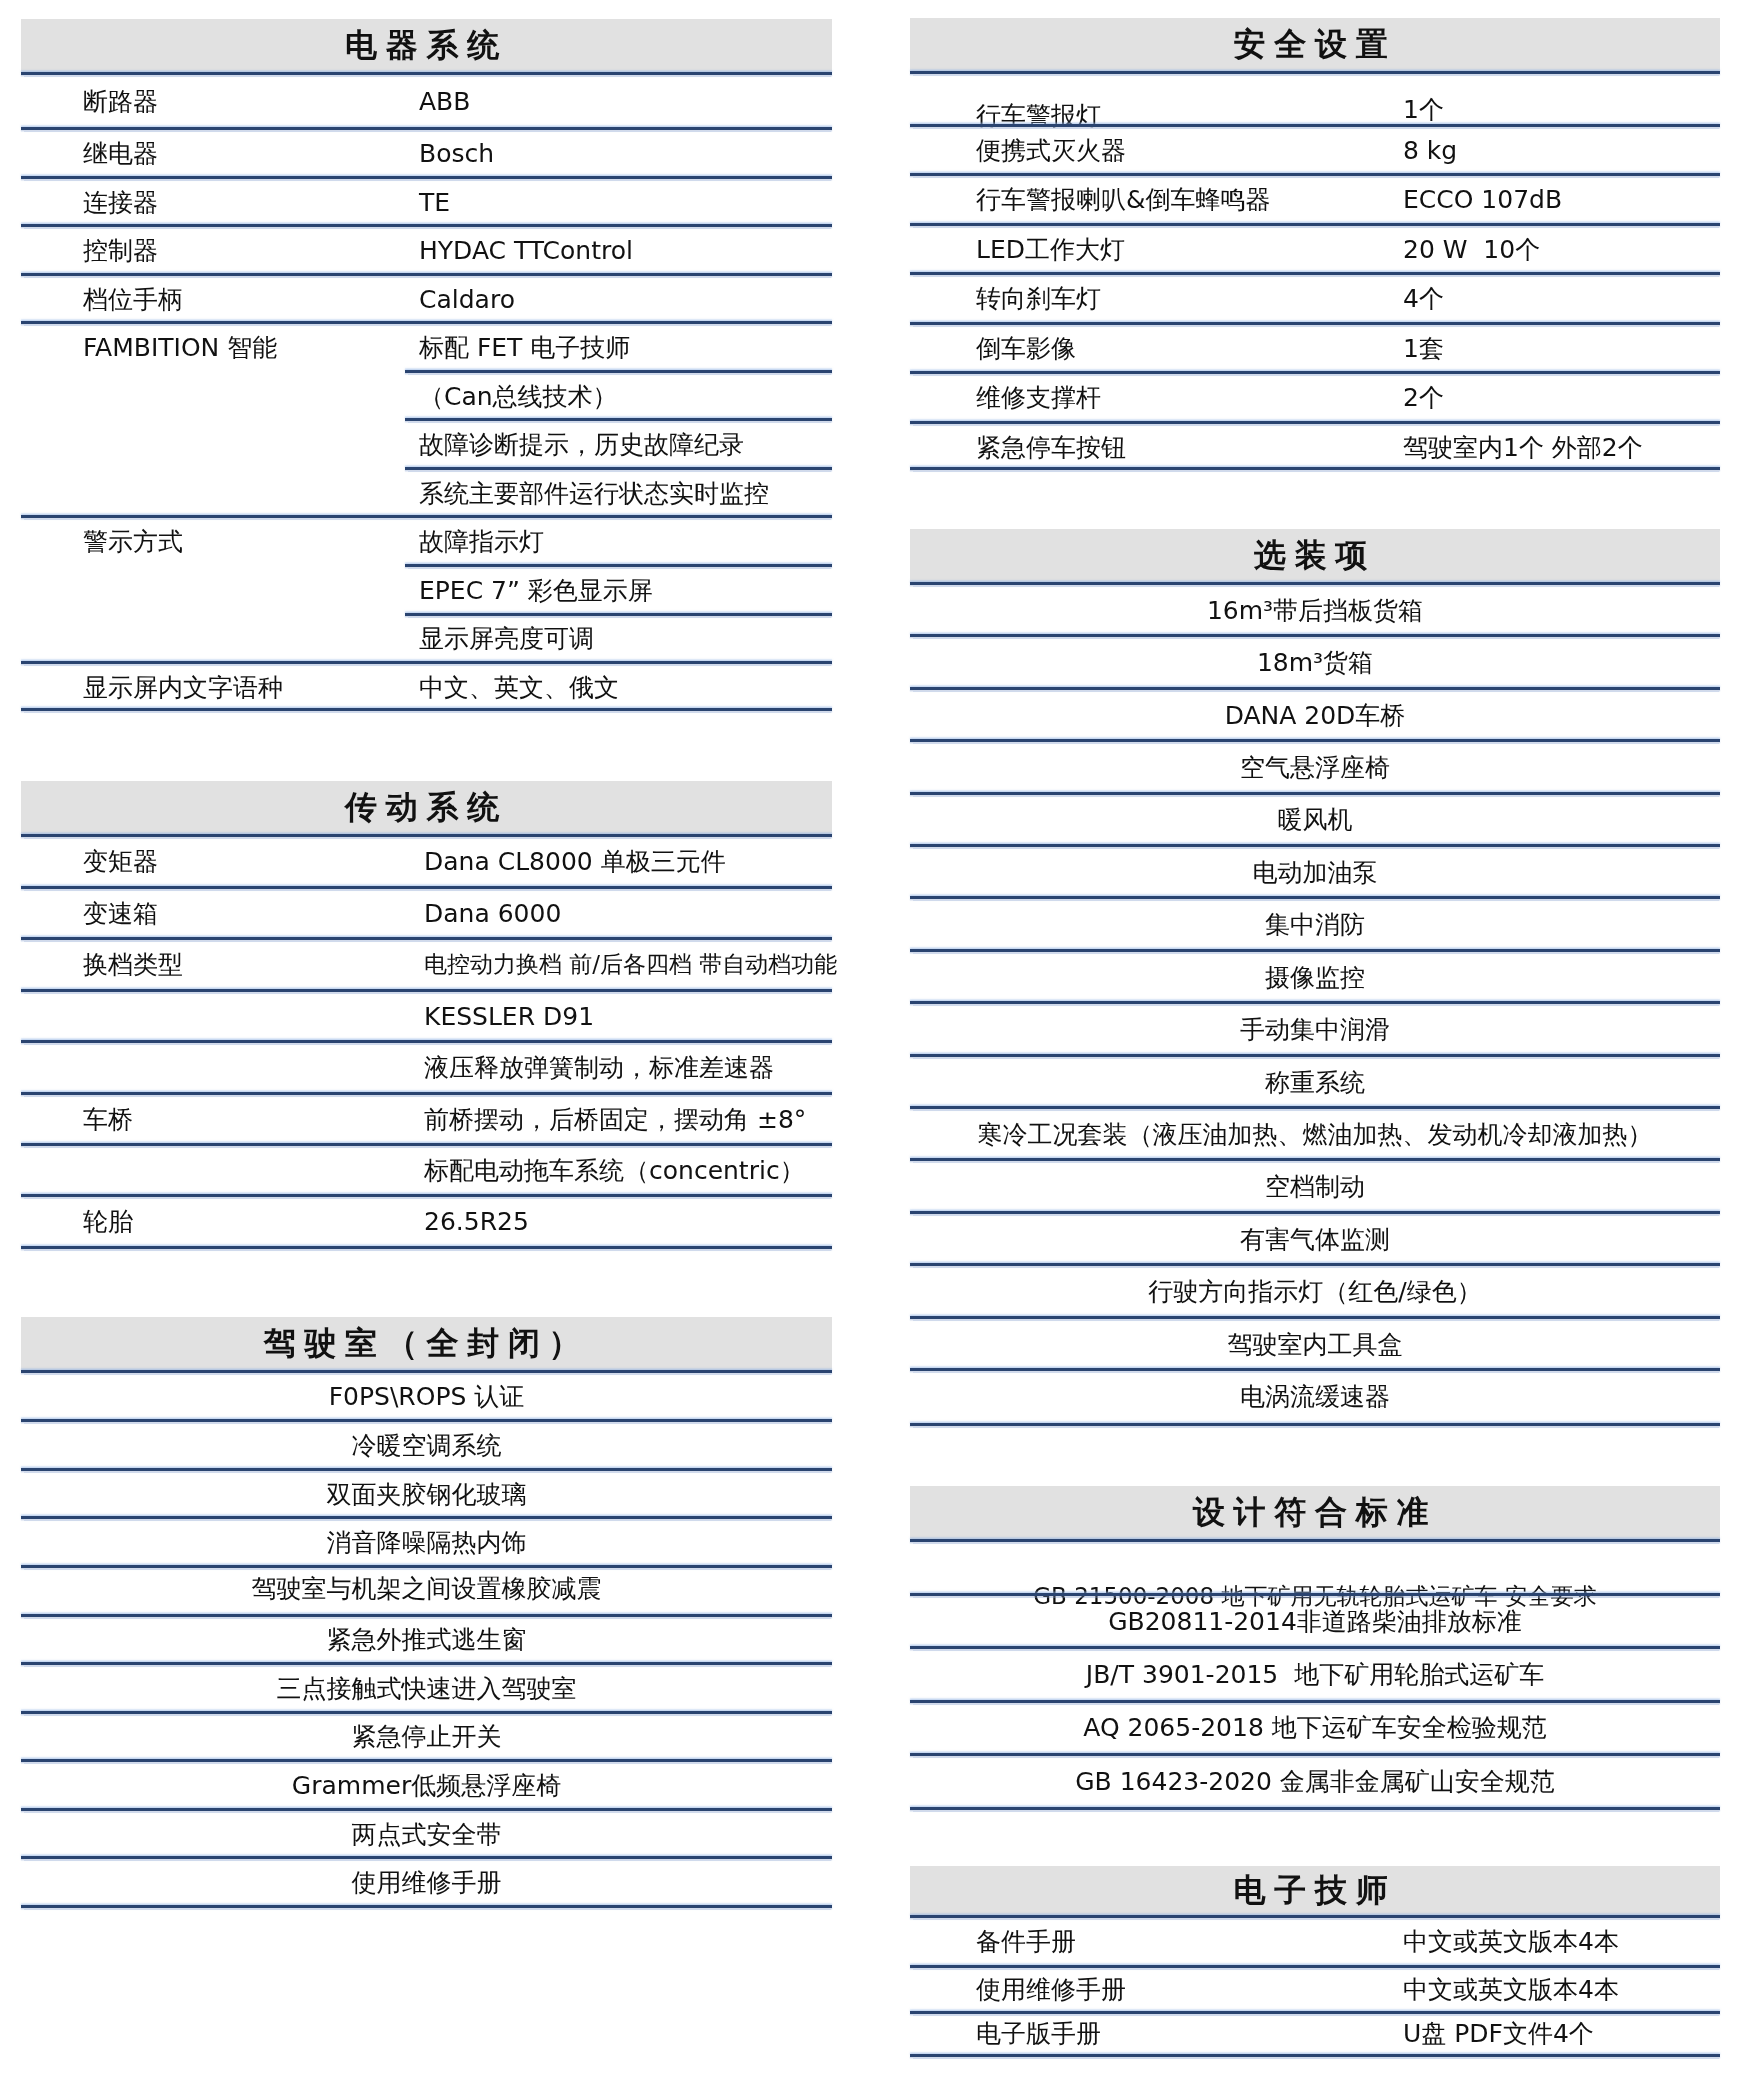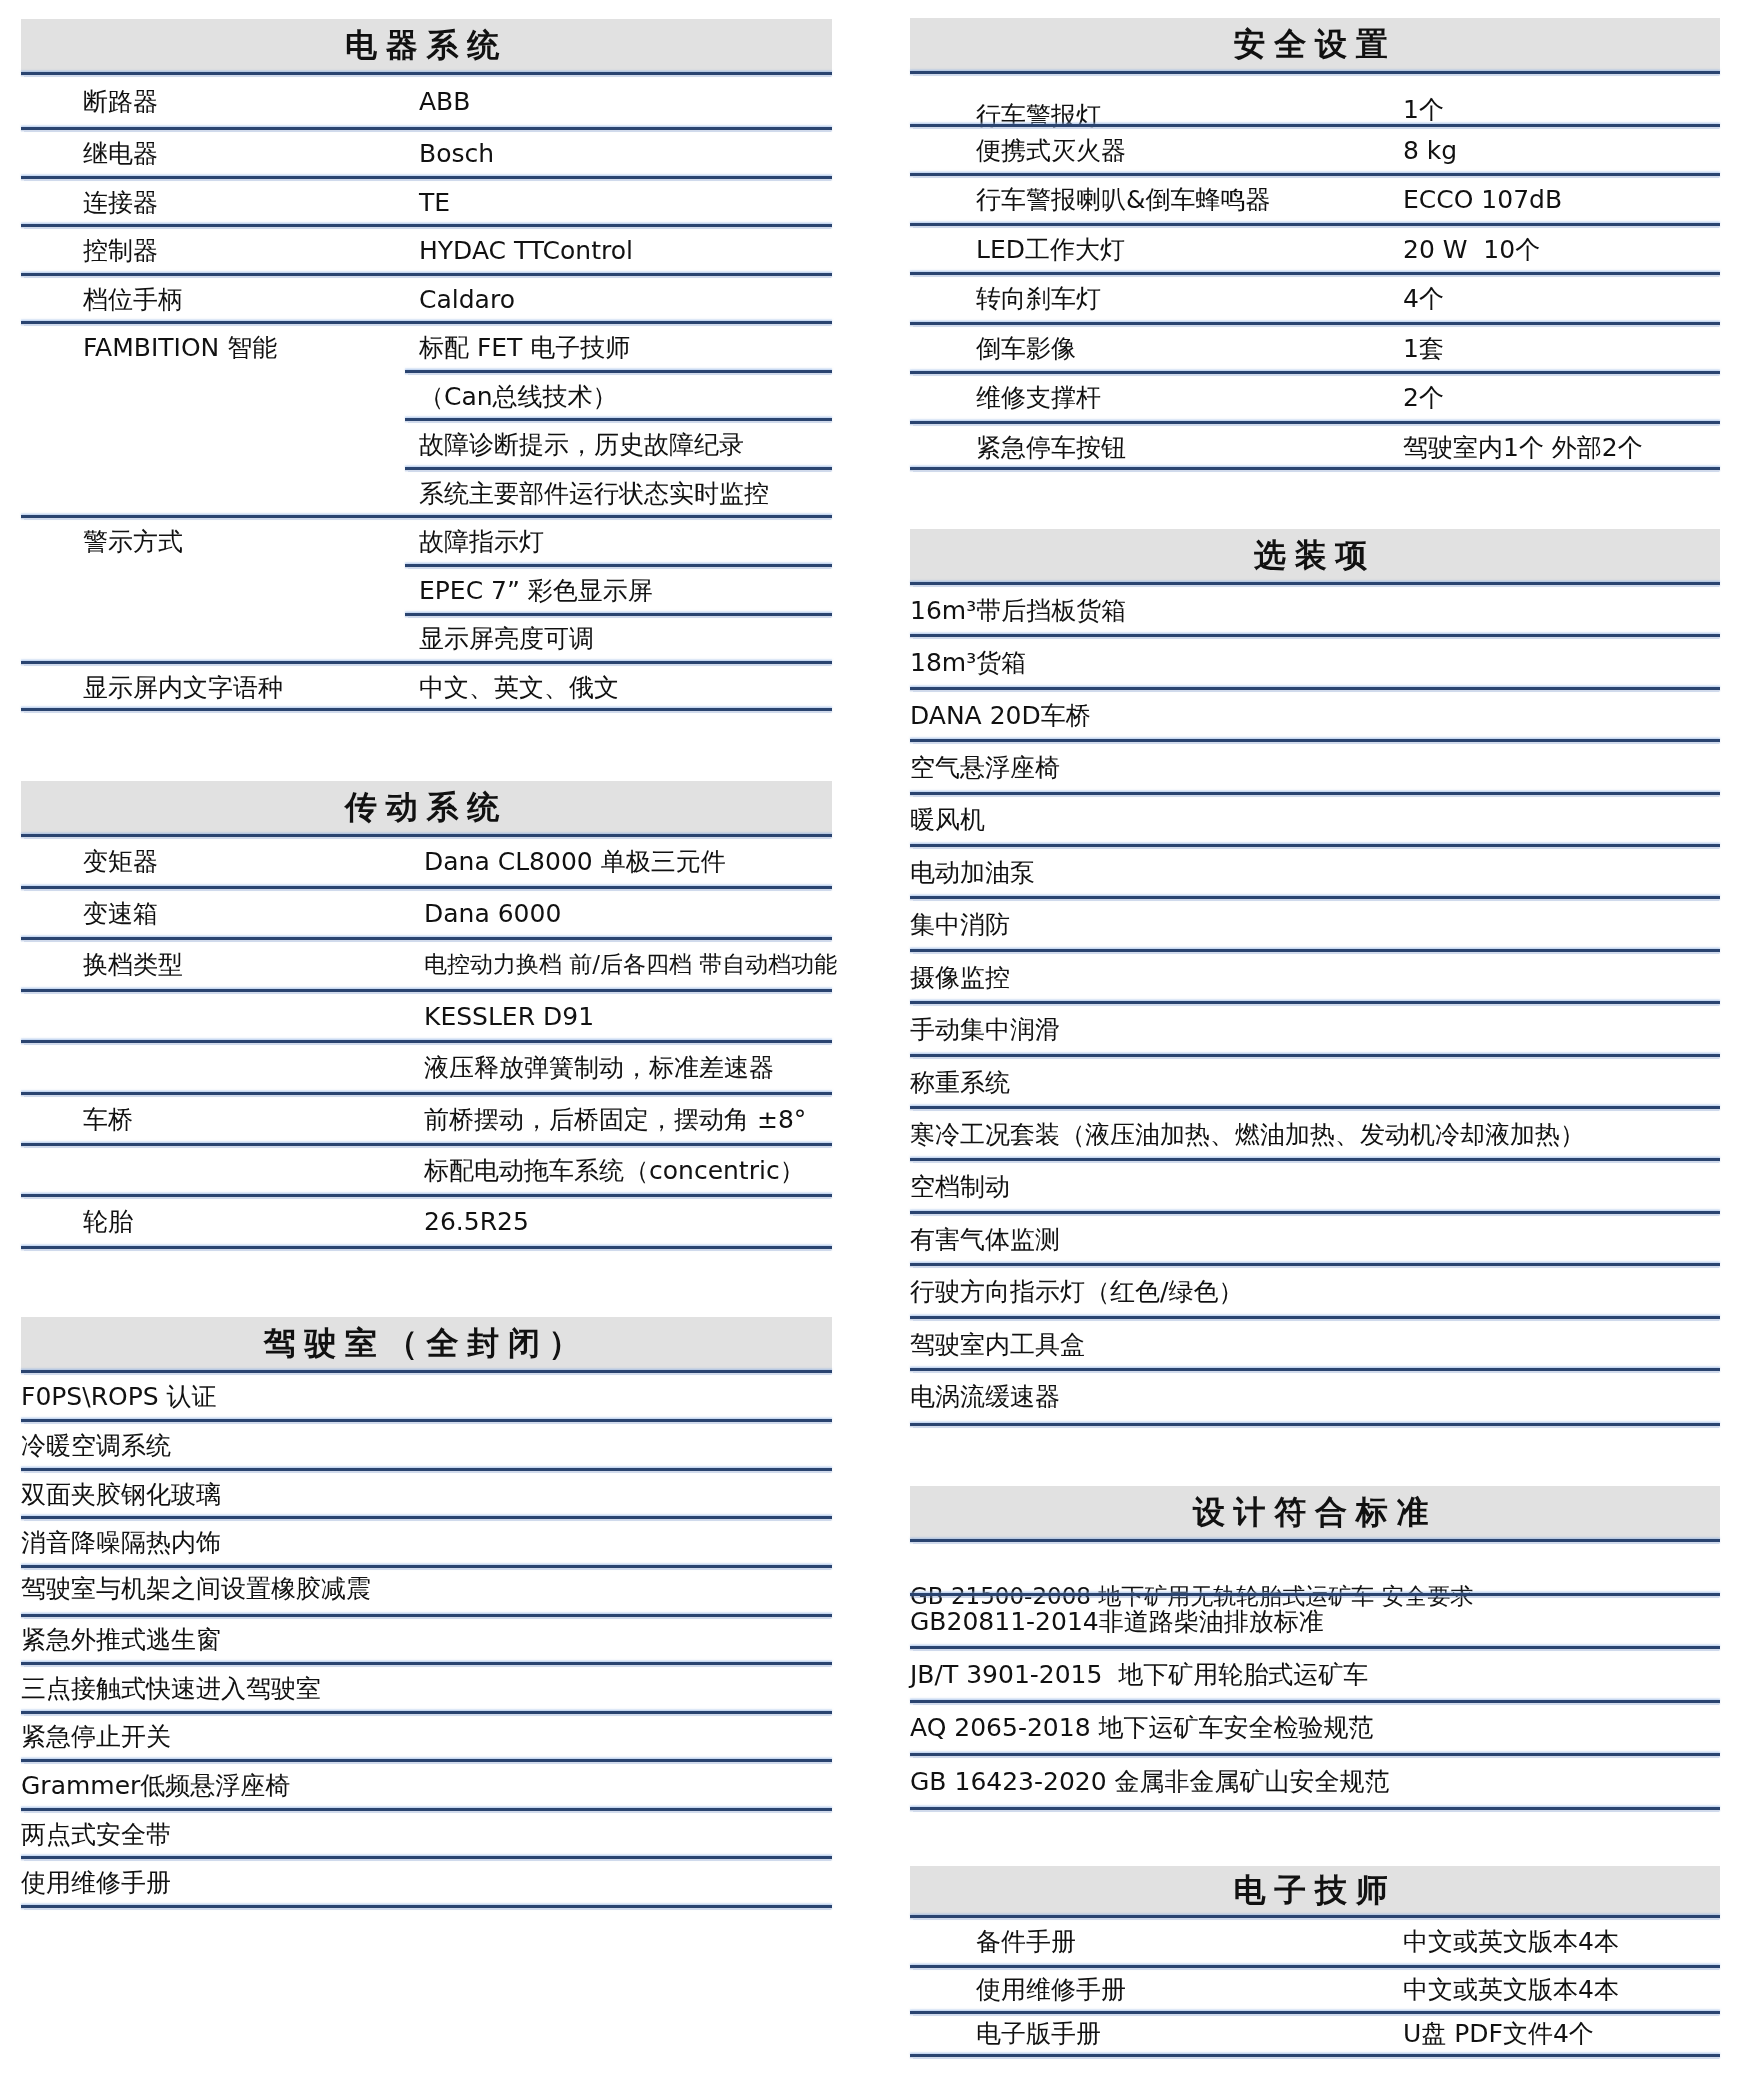--- a/index.html
+++ b/index.html
@@ -17,21 +17,21 @@
     color: #111;
   }
   .rule {
     position: absolute; left: 0; right: 0; height: 2.9px;
     background: #2a4470;
     box-shadow: 0 -1.5px 1.5px rgba(140,175,225,0.55), 0 1.5px 1px rgba(120,150,200,0.35);
   }
   .row { position: absolute; left: 0; right: 0; font-size: 25px; display: flex; align-items: center; }
   .row .lbl { position: absolute; white-space: nowrap; }
   .row .val { position: absolute; white-space: nowrap; }
-  .row.center { }
+  .row.center { justify-content: center; }
   .row.center .txt { white-space: nowrap; }
   .subrule {
     position: absolute; height: 2.9px; background: #2a4470;
     box-shadow: 0 -1.5px 1.5px rgba(140,175,225,0.55), 0 1.5px 1px rgba(120,150,200,0.35);
   }
 </style>
 </head>
 <body>
 
 <div class="section" style="left:21px; top:19px; width:811px; height:694px;">

